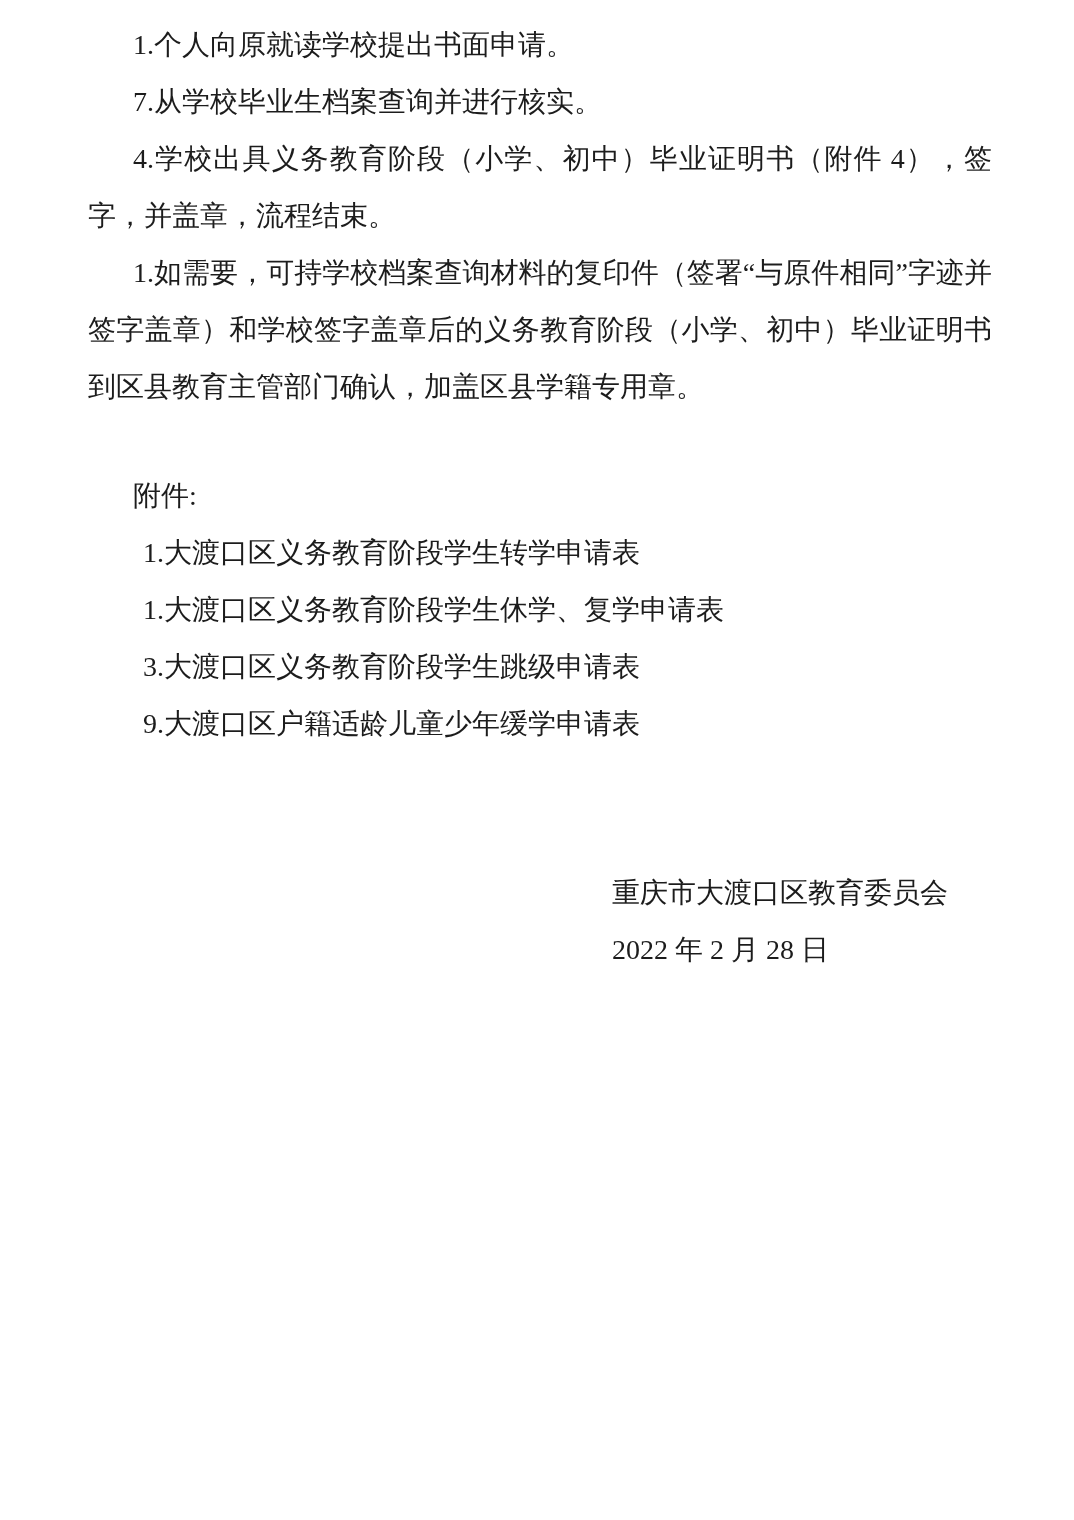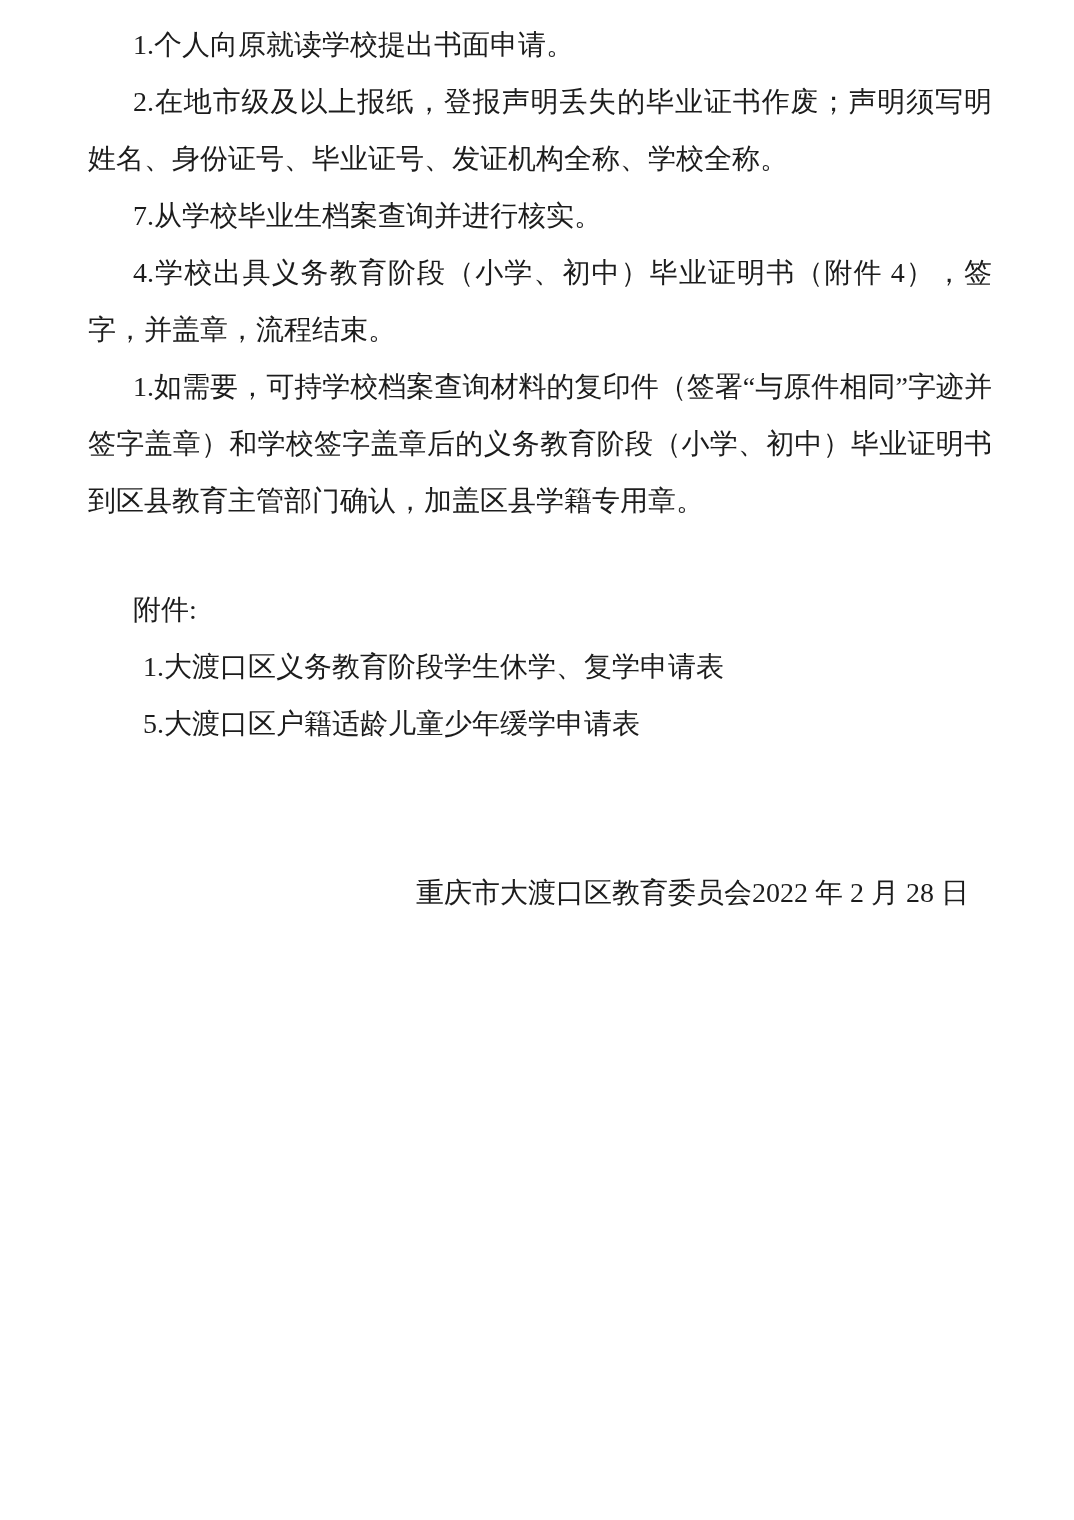--- a/index.html
+++ b/index.html
@@ -42,47 +42,48 @@
   }
   .attachment-items {
     margin-left: 10px;
     flex: 1 1 auto;
   }
   .attachment-item {
     white-space: nowrap;
   }
   .signature {
     display: flex;
-    flex-direction: row;
-    align-items: flex-end;
+    flex-direction: column;
+    align-items: flex-start;
     width: fit-content;
-    margin: 112px 23px 0 auto;
+    margin: 112px 44px 0 auto;
     text-align: center;
   }
   .signature div {
     white-space: nowrap;
   }
 </style>
 </head>
 <body>
 
 <div class="page">
   <div class="body-text">
 
     <p class="para">1.个人向原就读学校提出书面申请。</p>
-    <p class="para">2.在地市级及以上报纸，登报声明丢失的毕业证书作废；声明须写明姓名、身份证号、毕业证号、发证机构全称、学校全称。</p>
     <p class="para">7.从学校毕业生档案查询并进行核实。</p>
     <p class="para">4.学校出具义务教育阶段（小学、初中）毕业证明书（附件 4），签字，并盖章，流程结束。</p>
     <p class="para">1.如需要，可持学校档案查询材料的复印件（签署“与原件相同”字迹并签字盖章）和学校签字盖章后的义务教育阶段（小学、初中）毕业证明书到区县教育主管部门确认，加盖区县学籍专用章。</p>
 
     <div class="attachments">
       <div class="attachments-label">附件:</div>
       <div class="attachment-items">
+        <div class="attachment-item">1.大渡口区义务教育阶段学生转学申请表</div>
         <div class="attachment-item">1.大渡口区义务教育阶段学生休学、复学申请表</div>
-        <div class="attachment-item">5.大渡口区户籍适龄儿童少年缓学申请表</div>
+        <div class="attachment-item">3.大渡口区义务教育阶段学生跳级申请表</div>
+        <div class="attachment-item">9.大渡口区户籍适龄儿童少年缓学申请表</div>
       </div>
     </div>
 
     <div class="signature">
       <div>重庆市大渡口区教育委员会</div>
       <div>2022 年 2 月 28 日</div>
     </div>
 
   </div>
 </div>

